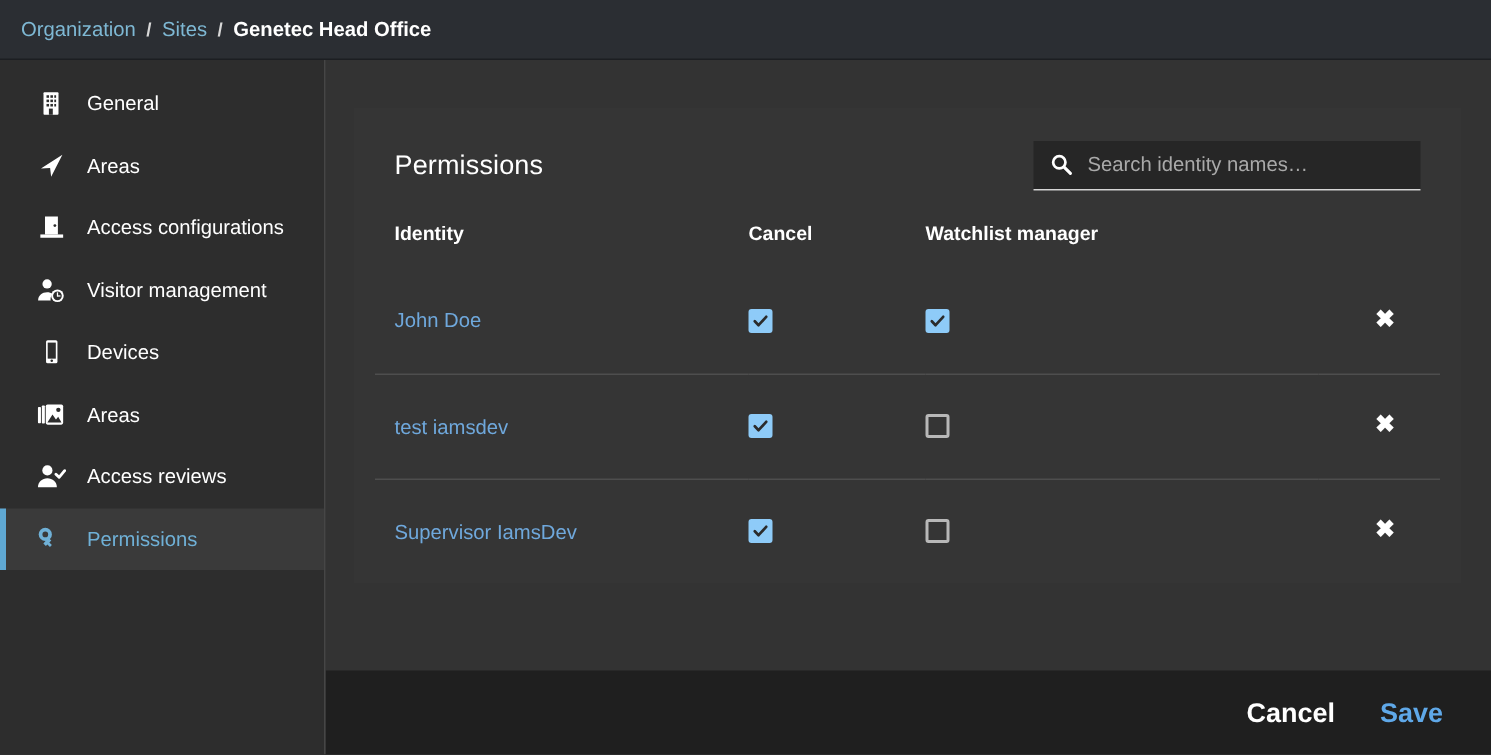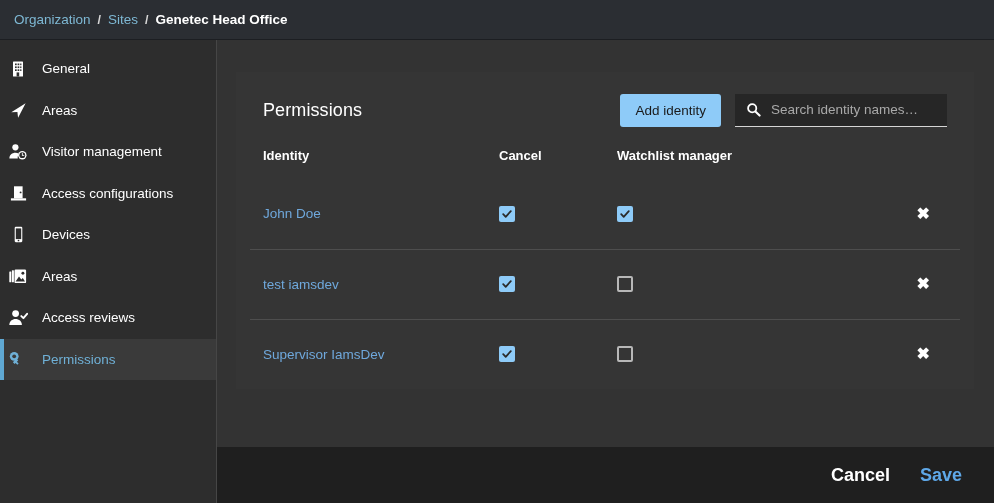--- a/index.html
+++ b/index.html
@@ -73,21 +73,21 @@
     background: #2d2d2d;
     border-right: 1px solid #464646;
     padding-top: 8px;
     position: relative;
     z-index: 2;
   }
   .nav-item {
     height: 41.5px;
     display: flex;
     align-items: center;
-    padding-left: 4px;
+    padding-left: 20px;
     cursor: pointer;
     border-left: 4px solid transparent;
     position: relative;
   }
   .nav-item .nav-label {
     margin-left: 14px;
     font-size: 13.5px;
     color: #ffffff;
     white-space: nowrap;
   }
@@ -150,21 +150,21 @@
     height: 33px;
     padding: 0 15px;
     font-size: 13.5px;
     font-family: "Liberation Sans", sans-serif;
     cursor: pointer;
     white-space: nowrap;
   }
 
   .search-wrap {
     margin-left: 14px;
-    width: 212px;
+    width: 258px;
     height: 33px;
     background: #262626;
     border-bottom: 1.5px solid #d5d5d5;
     display: flex;
     align-items: center;
     padding: 0 8px 0 11px;
   }
   .search-icon { flex: 0 0 15px; height: 15px; display: block; }
   .search-input {
     flex: 1;
@@ -304,41 +304,41 @@
         <span class="nav-icon">
           <svg width="19" height="19" viewBox="0 0 19 19">
               <path d="M16.6 2.2 L2.3 11.3 L8.4 11.0 L9.1 16.8 Z" fill="#fff"></path>
             </svg>
         </span>
         <span class="nav-label">Areas</span>
       </div>
 
       <div class="nav-item">
         <span class="nav-icon">
+          <svg width="19" height="19" viewBox="0 0 19 19">
+              <path d="M5 2.3h8.6v12.1H5z" fill="#fff"></path>
+              <rect x="1.9" y="14.3" width="15.2" height="2.2" fill="#fff"></rect>
+              <circle cx="11.6" cy="8.4" r="0.95" fill="#2d2d2d"></circle>
+            </svg>
+        </span>
+        <span class="nav-label">Access configurations</span>
+      </div>
+
+      <div class="nav-item">
+        <span class="nav-icon">
           <svg width="20" height="19" viewBox="0 0 20 19">
               <circle cx="7.4" cy="5.3" r="3.1" fill="#fff"></circle>
               <path d="M1.4 16.4c0-3.5 2.7-5.6 6-5.6 1.4 0 2.7.4 3.7 1.1-.9 1-1.4 2.2-1.4 3.6 0 .3 0 .6.1.9z" fill="#fff"></path>
               <circle cx="14.3" cy="13.2" r="4.2" fill="#fff"></circle>
               <circle cx="14.3" cy="13.2" r="2.9" fill="#2d2d2d"></circle>
               <rect x="13.9" y="10.9" width="0.85" height="2.8" fill="#fff"></rect>
               <rect x="14.2" y="12.9" width="2.1" height="0.85" fill="#fff"></rect>
             </svg>
         </span>
         <span class="nav-label">Visitor management</span>
-      </div>
-
-      <div class="nav-item">
-        <span class="nav-icon">
-          <svg width="19" height="19" viewBox="0 0 19 19">
-              <path d="M5 2.3h8.6v12.1H5z" fill="#fff"></path>
-              <rect x="1.9" y="14.3" width="15.2" height="2.2" fill="#fff"></rect>
-              <circle cx="11.6" cy="8.4" r="0.95" fill="#2d2d2d"></circle>
-            </svg>
-        </span>
-        <span class="nav-label">Access configurations</span>
       </div>
 
       <div class="nav-item">
         <span class="nav-icon">
           <svg width="19" height="19" viewBox="0 0 19 19">
               <rect x="5.7" y="1.8" width="7.6" height="15.4" rx="1.1" fill="#fff"></rect>
               <rect x="6.8" y="3.4" width="5.4" height="10.7" fill="#2d2d2d"></rect>
               <circle cx="9.5" cy="15.5" r="0.85" fill="#2d2d2d"></circle>
             </svg>
         </span>
@@ -388,21 +388,20 @@
 
     <section class="main">
 
       <div class="main-scroll">
 
         <div class="card">
 
           <div class="card-head">
             <h1 class="card-title">Permissions</h1>
 
-            <button class="btn-add">Add identity</button>
 
             <div class="search-wrap">
               <svg class="search-icon" width="15" height="15" viewBox="0 0 15 15">
                   <circle cx="6.2" cy="6.2" r="4.1" stroke="#fff" stroke-width="1.8" fill="none"></circle>
                   <line x1="9.4" y1="9.4" x2="13.6" y2="13.6" stroke="#fff" stroke-width="2.1" stroke-linecap="round"></line>
                 </svg>
               <input class="search-input" type="text" placeholder="Search identity names…" style="">
             </div>
           </div>
 

